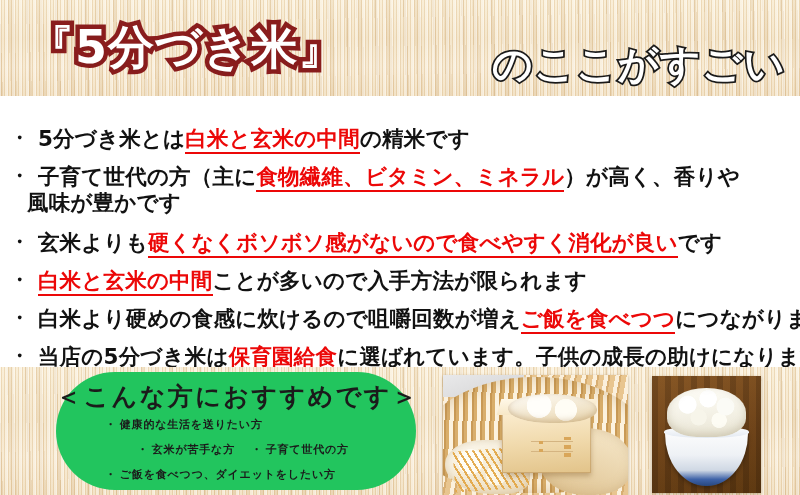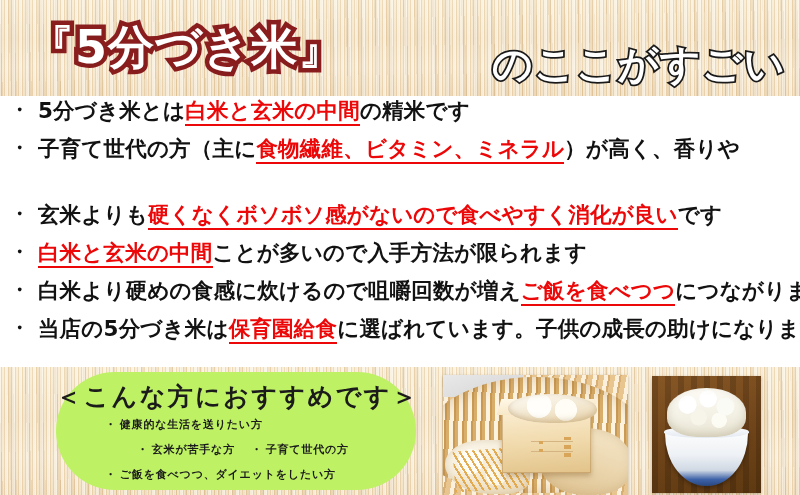--- a/index.html
+++ b/index.html
@@ -49,21 +49,21 @@
     font-size:40px;font-weight:700;line-height:48px;
     letter-spacing:1px;
     color:#ffffff;
     -webkit-text-stroke:3.5px #1a1a1a;
     paint-order:stroke fill;
     white-space:nowrap;
   }
 
   
   #bullets{
-    position:absolute;left:0;top:80px;width:664px;height:271px;
+    position:absolute;left:0;top:108px;width:664px;height:271px;
   }
   .bl{
     position:absolute;left:10px;
     font-size:21.5px;font-weight:700;color:#121212;
     line-height:26px;letter-spacing:0.2px;white-space:nowrap;
   }
   .bl .dot{display:inline-block;margin-right:1px;font-size:19px;vertical-align:2px;}
   .bl .cont{display:inline-block;padding-left:17px;}
   .hi{
     color:#ec0808;
@@ -74,21 +74,21 @@
   #bl2{top:54px;}
   #bl2b{top:82px;}
   #bl3{top:120px;}
   #bl4{top:158px;}
   #bl5{top:196px;}
   #bl6{top:234px;}
 
   
   #reco-box{
     position:absolute;left:56px;top:372px;width:360px;height:118px;
-    background:#bef264;
+    background:#22c55e;
     border-radius:60px;
   }
   #reco-title{
     position:absolute;left:0;top:8px;width:360px;
     text-align:center;
     font-size:25px;font-weight:700;color:#1b1b1b;
     letter-spacing:2.5px;white-space:nowrap;
   }
   .reco-item{
     position:absolute;left:49px;
@@ -243,20 +243,23 @@
   <div id="bullets">
 
     <div class="bl" id="bl1">
       <span class="dot">・</span>
       <span>5分づき米とは</span><span class="hi">白米と玄米の中間</span><span>の精米です</span>
     </div>
 
     <div class="bl" id="bl2">
       <span class="dot">・</span>
       <span>子育て世代の方（主に</span><span class="hi">食物繊維、ビタミン、ミネラル</span><span>）が高く、香りや</span>
+    </div>
+    <div class="bl" id="bl2b">
+      <span class="cont">風味が豊かです</span>
     </div>
 
     <div class="bl" id="bl3">
       <span class="dot">・</span>
       <span>玄米よりも</span><span class="hi">硬くなくボソボソ感がないので食べやすく消化が良い</span><span>です</span>
     </div>
 
     <div class="bl" id="bl4">
       <span class="dot">・</span>
       <span class="hi">白米と玄米の中間</span><span>ことが多いので入手方法が限られます</span>

